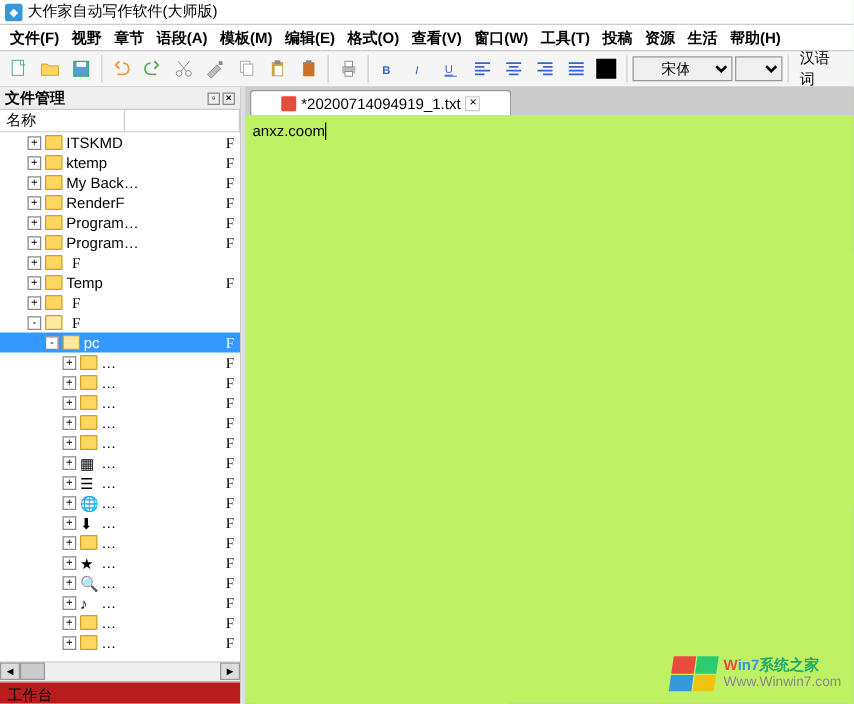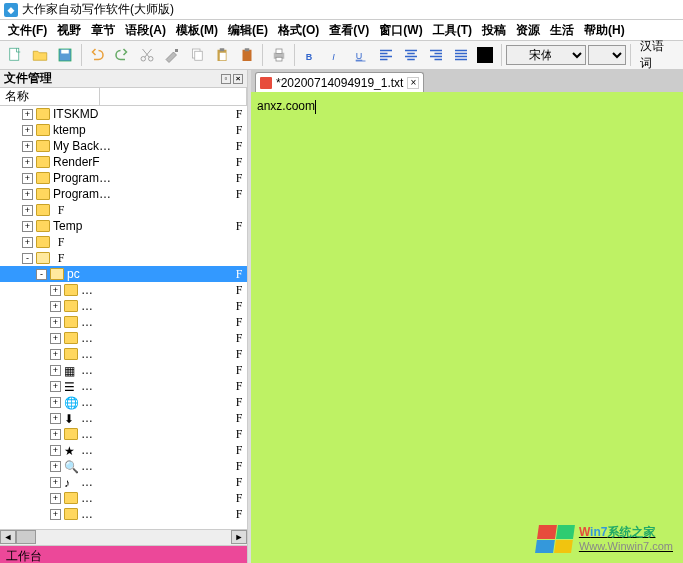--- a/index.html
+++ b/index.html
@@ -9,21 +9,21 @@
 .menubar{height:20px;background:#fff;display:flex;align-items:center;padding:0 4px;gap:2px;}
 .menubar span{padding:1px 4px;cursor:default;font-weight:bold;}
 .toolbar{height:30px;background:#f5f5f5;border-top:1px solid #ccc;border-bottom:1px solid #ccc;display:flex;align-items:center;padding:0 4px;gap:2px;}
 .tbtn{width:24px;height:24px;display:flex;align-items:center;justify-content:center;cursor:pointer;border:1px solid transparent;}
 .tbtn svg{width:18px;height:18px;}
 .tsep{width:1px;height:22px;background:#ccc;margin:0 2px;}
 .font-sel{border:1px solid #999;height:20px;font-size:12px;padding:0 18px;}
 .font-sel.name{width:80px;}
 .font-sel.size{width:30px;}
 .content{display:flex;height:calc(563px - 70px);}
-.sidepanel{width:248px;background:#f5f5f5;border-right:1px solid #ccc;display:flex;flex-direction:column;}
+.sidepanel{width:193px;background:#f5f5f5;border-right:1px solid #ccc;display:flex;flex-direction:column;}
 .panel-header{height:18px;background:#eee;border-bottom:1px solid #ccc;display:flex;align-items:center;justify-content:space-between;padding:0 4px;font-weight:bold;}
 .panel-header .ctrls{display:flex;gap:2px;}
 .panel-header .ctrls span{width:10px;height:10px;border:1px solid #888;font-size:8px;line-height:8px;text-align:center;cursor:pointer;}
 .tree-header{height:18px;background:#fff;border-bottom:1px solid #ccc;display:flex;}
 .tree-header .col{border-right:1px solid #ccc;padding:2px 5px;display:flex;align-items:center;}
 .tree-header .col.name{width:100px;}
 .tree-header .col.size{flex:1;margin-top:23px;}
 .tree-header .col.f{width:16px;}
 .tree{flex:1;background:#fff;overflow:auto;position:relative;}
 .tree-row{display:flex;align-items:center;height:16px;}
@@ -32,36 +32,36 @@
 .tree-row .expand{width:11px;height:11px;border:1px solid #888;font-size:9px;line-height:9px;text-align:center;margin-right:3px;background:#fff;color:#000;cursor:pointer;}
 .tree-row .folder{width:14px;height:12px;background:#ffd75e;border:1px solid #c9a227;border-radius:1px;margin-right:3px;flex-shrink:0;}
 .tree-row .folder.open{background:#ffe99e;}
 .tree-row .label{flex:1;white-space:nowrap;overflow:hidden;}
 .tree-row .fcol{width:16px;text-align:center;font-family:serif;}
 .tree-row .ic{width:14px;height:12px;margin-right:3px;flex-shrink:0;position:relative;}
 .hscroll{height:16px;background:#eee;border-top:1px solid #ccc;display:flex;}
 .hscroll .thumb{width:20px;height:14px;background:#ccc;border:1px solid #999;}
 .hscroll .track{flex:1;}
 .hscroll .arrow{width:16px;height:14px;background:#ddd;border:1px solid #999;text-align:center;font-size:9px;line-height:12px;}
-.statusbar{height:18px;background:#ec4899;border-top:1px solid #ccc;padding:2px 6px;}
+.statusbar{height:18px;background:#b91c1c;border-top:1px solid #ccc;padding:2px 6px;}
 .editor-area{flex:1;background:#aaa;display:flex;flex-direction:column;position:relative;}
 .vsplit{width:3px;background:#ddd;cursor:col-resize;}
 .tabstrip{height:22px;display:flex;align-items:flex-end;padding:2px 4px 0 4px;background:#ccc;}
-.tab{height:20px;background:#fff;border:1px solid #999;border-bottom:none;border-radius:3px 3px 0 0;display:flex;align-items:center;padding:0 4px;gap:4px;margin-top:16px;}
+.tab{height:20px;background:#fff;border:1px solid #999;border-bottom:none;border-radius:3px 3px 0 0;display:flex;align-items:center;padding:0 24px;gap:4px;margin-top:16px;}
 .tab .doc-icon{width:12px;height:12px;background:#e74c3c;border-radius:1px;}
 .tab .close{width:12px;height:12px;border:1px solid #ccc;font-size:10px;line-height:10px;text-align:center;cursor:pointer;}
 .editor{flex:1;background:#bef264;padding:6px;font-family:monospace;font-size:13px;position:relative;}
 .cursor{display:inline-block;width:1px;height:14px;background:#000;vertical-align:middle;}
 .watermark{position:absolute;right:10px;bottom:10px;display:flex;align-items:center;gap:6px;font-size:14px;}
 .watermark .winlogo{width:36px;height:28px;display:grid;grid-template-columns:1fr 1fr;grid-template-rows:1fr 1fr;gap:1px;transform:skewX(-8deg);}
 .watermark .winlogo div:nth-child(1){background:#e74c3c;}
 .watermark .winlogo div:nth-child(2){background:#2ecc71;}
 .watermark .winlogo div:nth-child(3){background:#3498db;}
 .watermark .winlogo div:nth-child(4){background:#f1c40f;}
-.watermark .txt{line-height:1.2;text-decoration:underline;}
+.watermark .txt{line-height:1.2;}
 .watermark .txt .l1{font-weight:bold;color:#2a6;}
 .watermark .txt .l1 .w{color:#e74c3c;}
 .watermark .txt .l1 .n{color:#3498db;}
 .watermark .txt .l2{color:#888;font-size:11px;}
 </style>
 </head>
 <body>
 
 <div class="titlebar">
   <div class="app-icon">◆</div>

